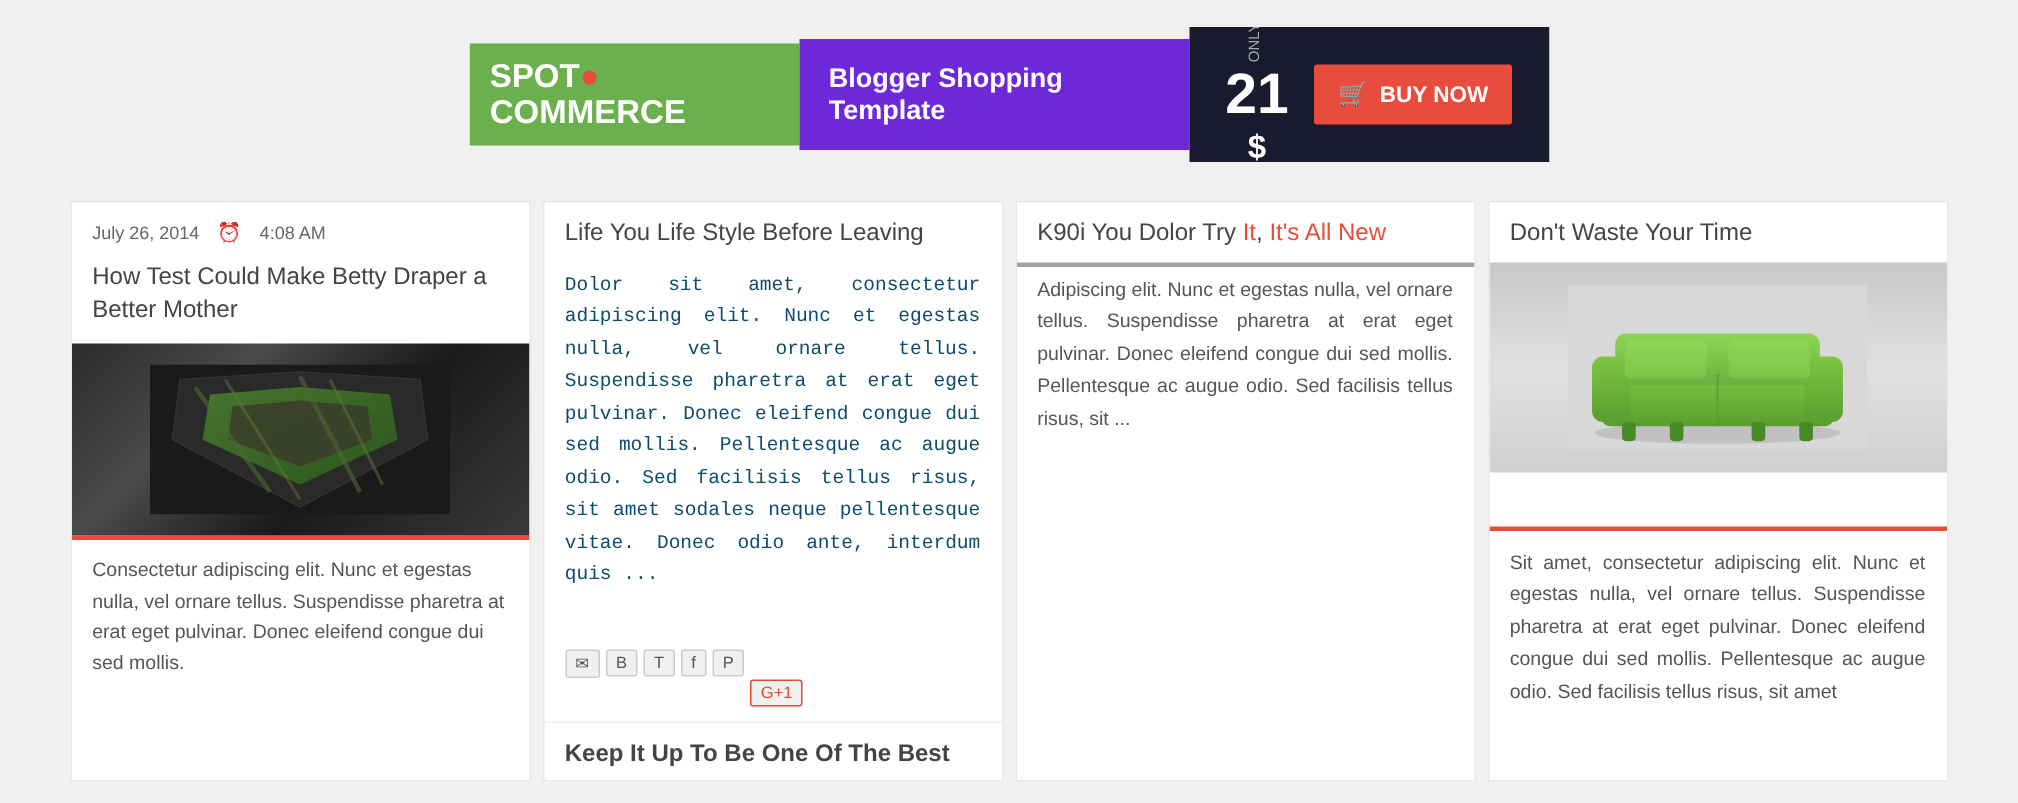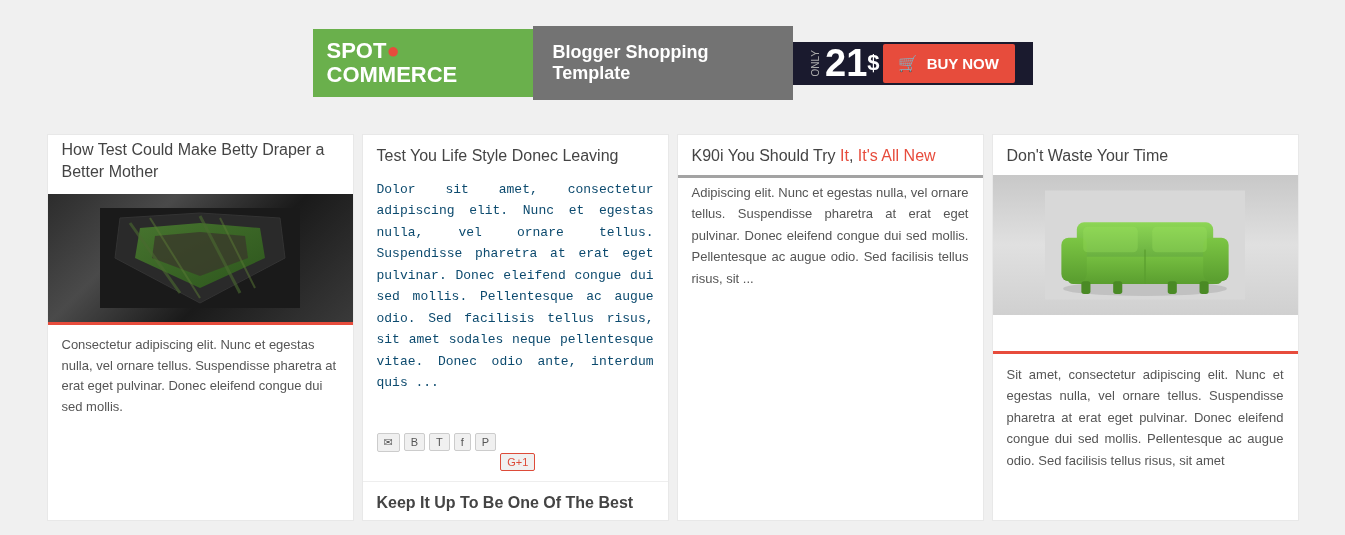--- a/index.html
+++ b/index.html
@@ -37,21 +37,21 @@
       font-family: Arial, sans-serif;
       font-weight: 900;
       font-size: 22px;
       line-height: 1.1;
       text-transform: uppercase;
     }
     .banner-logo-dot {
       color: #e74c3c;
     }
     .banner-middle {
-      background: #737373;
+      background: #6d28d9;
       flex: 1;
       display: flex;
       justify-content: center;
       padding: 16px 20px;
     }
     .banner-middle-title {
       color: #fff;
       font-family: Arial, sans-serif;
       font-size: 18px;
       font-weight: 600;
@@ -75,20 +75,21 @@
       text-transform: uppercase;
       font-family: Arial, sans-serif;
       color: #aaa;
       writing-mode: vertical-rl;
       transform: rotate(180deg);
       margin-right: 4px;
     }
     .banner-price-row {
       display: flex;
       align-items: center;
+      flex-direction: column;
     }
     .banner-price-num {
       font-size: 38px;
       font-weight: 900;
       font-family: Arial, sans-serif;
       color: #fff;
     }
     .banner-price-sym {
       font-size: 22px;
       font-weight: 700;
@@ -303,20 +304,25 @@
         <span class="cart-icon">🛒</span>
         <span>BUY NOW</span>
       </button>
     </div>
   </div>
 </div>
 
 <div class="content-area">
 
   <div class="card">
+    <div class="card1-meta">
+      <span>July 26, 2014</span>
+      <span class="meta-time-icon">⏰</span>
+      <span>4:08 AM</span>
+    </div>
     <div class="card1-title">How Test Could Make Betty Draper a Better Mother</div>
     <div class="card1-image">
 
       <svg class="nvidia-shape" viewBox="0 0 200 100">
         <defs>
           <linearGradient id="g1" x1="0%" y1="0%" x2="100%" y2="100%">
             <stop offset="0%" style="stop-color:#4a7c2f"></stop>
             <stop offset="100%" style="stop-color:#2d5a1b"></stop>
           </linearGradient>
         </defs>
@@ -331,36 +337,36 @@
         <line x1="30" y1="15" x2="80" y2="85" stroke="#4a6a30" stroke-width="3" opacity="0.6"></line>
         <line x1="50" y1="10" x2="100" y2="90" stroke="#5a7a35" stroke-width="2" opacity="0.5"></line>
         <line x1="100" y1="8" x2="140" y2="85" stroke="#4a6a30" stroke-width="3" opacity="0.6"></line>
         <line x1="120" y1="10" x2="155" y2="80" stroke="#5a7a35" stroke-width="2" opacity="0.5"></line>
       </svg>
     </div>
     <div class="card1-text">Consectetur adipiscing elit. Nunc et egestas nulla, vel ornare tellus. Suspendisse pharetra at erat eget pulvinar. Donec eleifend congue dui sed mollis.</div>
   </div>
 
   <div class="card">
-    <div class="card2-title">Test You Life Style Donec Leaving</div>
+    <div class="card2-title">Life You Life Style Before Leaving</div>
     <div class="card2-body">Dolor sit amet, consectetur adipiscing elit. Nunc et egestas nulla, vel ornare tellus. Suspendisse pharetra at erat eget pulvinar. Donec eleifend congue dui sed mollis. Pellentesque ac augue odio. Sed facilisis tellus risus, sit amet sodales neque pellentesque vitae. Donec odio ante, interdum quis ...</div>
     <div class="card2-social">
       <button class="social-btn">✉</button>
       <button class="social-btn">B</button>
       <button class="social-btn">T</button>
       <button class="social-btn">f</button>
       <button class="social-btn">P</button>
       <button class="social-btn gplus">G+1</button>
     </div>
     <div class="card2-title2">Keep It Up To Be One Of The Best</div>
   </div>
 
   <div class="card">
     <div class="card3-title">
-      <span>K90i You Should Try </span><a href="#">It</a><span>, </span><a href="#">It's All New</a>
+      <span>K90i You Dolor Try </span><a href="#">It</a><span>, </span><a href="#">It's All New</a>
     </div>
     <div class="card3-body">Adipiscing elit. Nunc et egestas nulla, vel ornare tellus. Suspendisse pharetra at erat eget pulvinar. Donec eleifend congue dui sed mollis. Pellentesque ac augue odio. Sed facilisis tellus risus, sit ...</div>
   </div>
 
   <div class="card">
     <div class="card4-title">Don't Waste Your Time</div>
     <div class="card4-image">
 
       <svg class="sofa-svg" viewBox="0 0 220 120">
         <defs>

